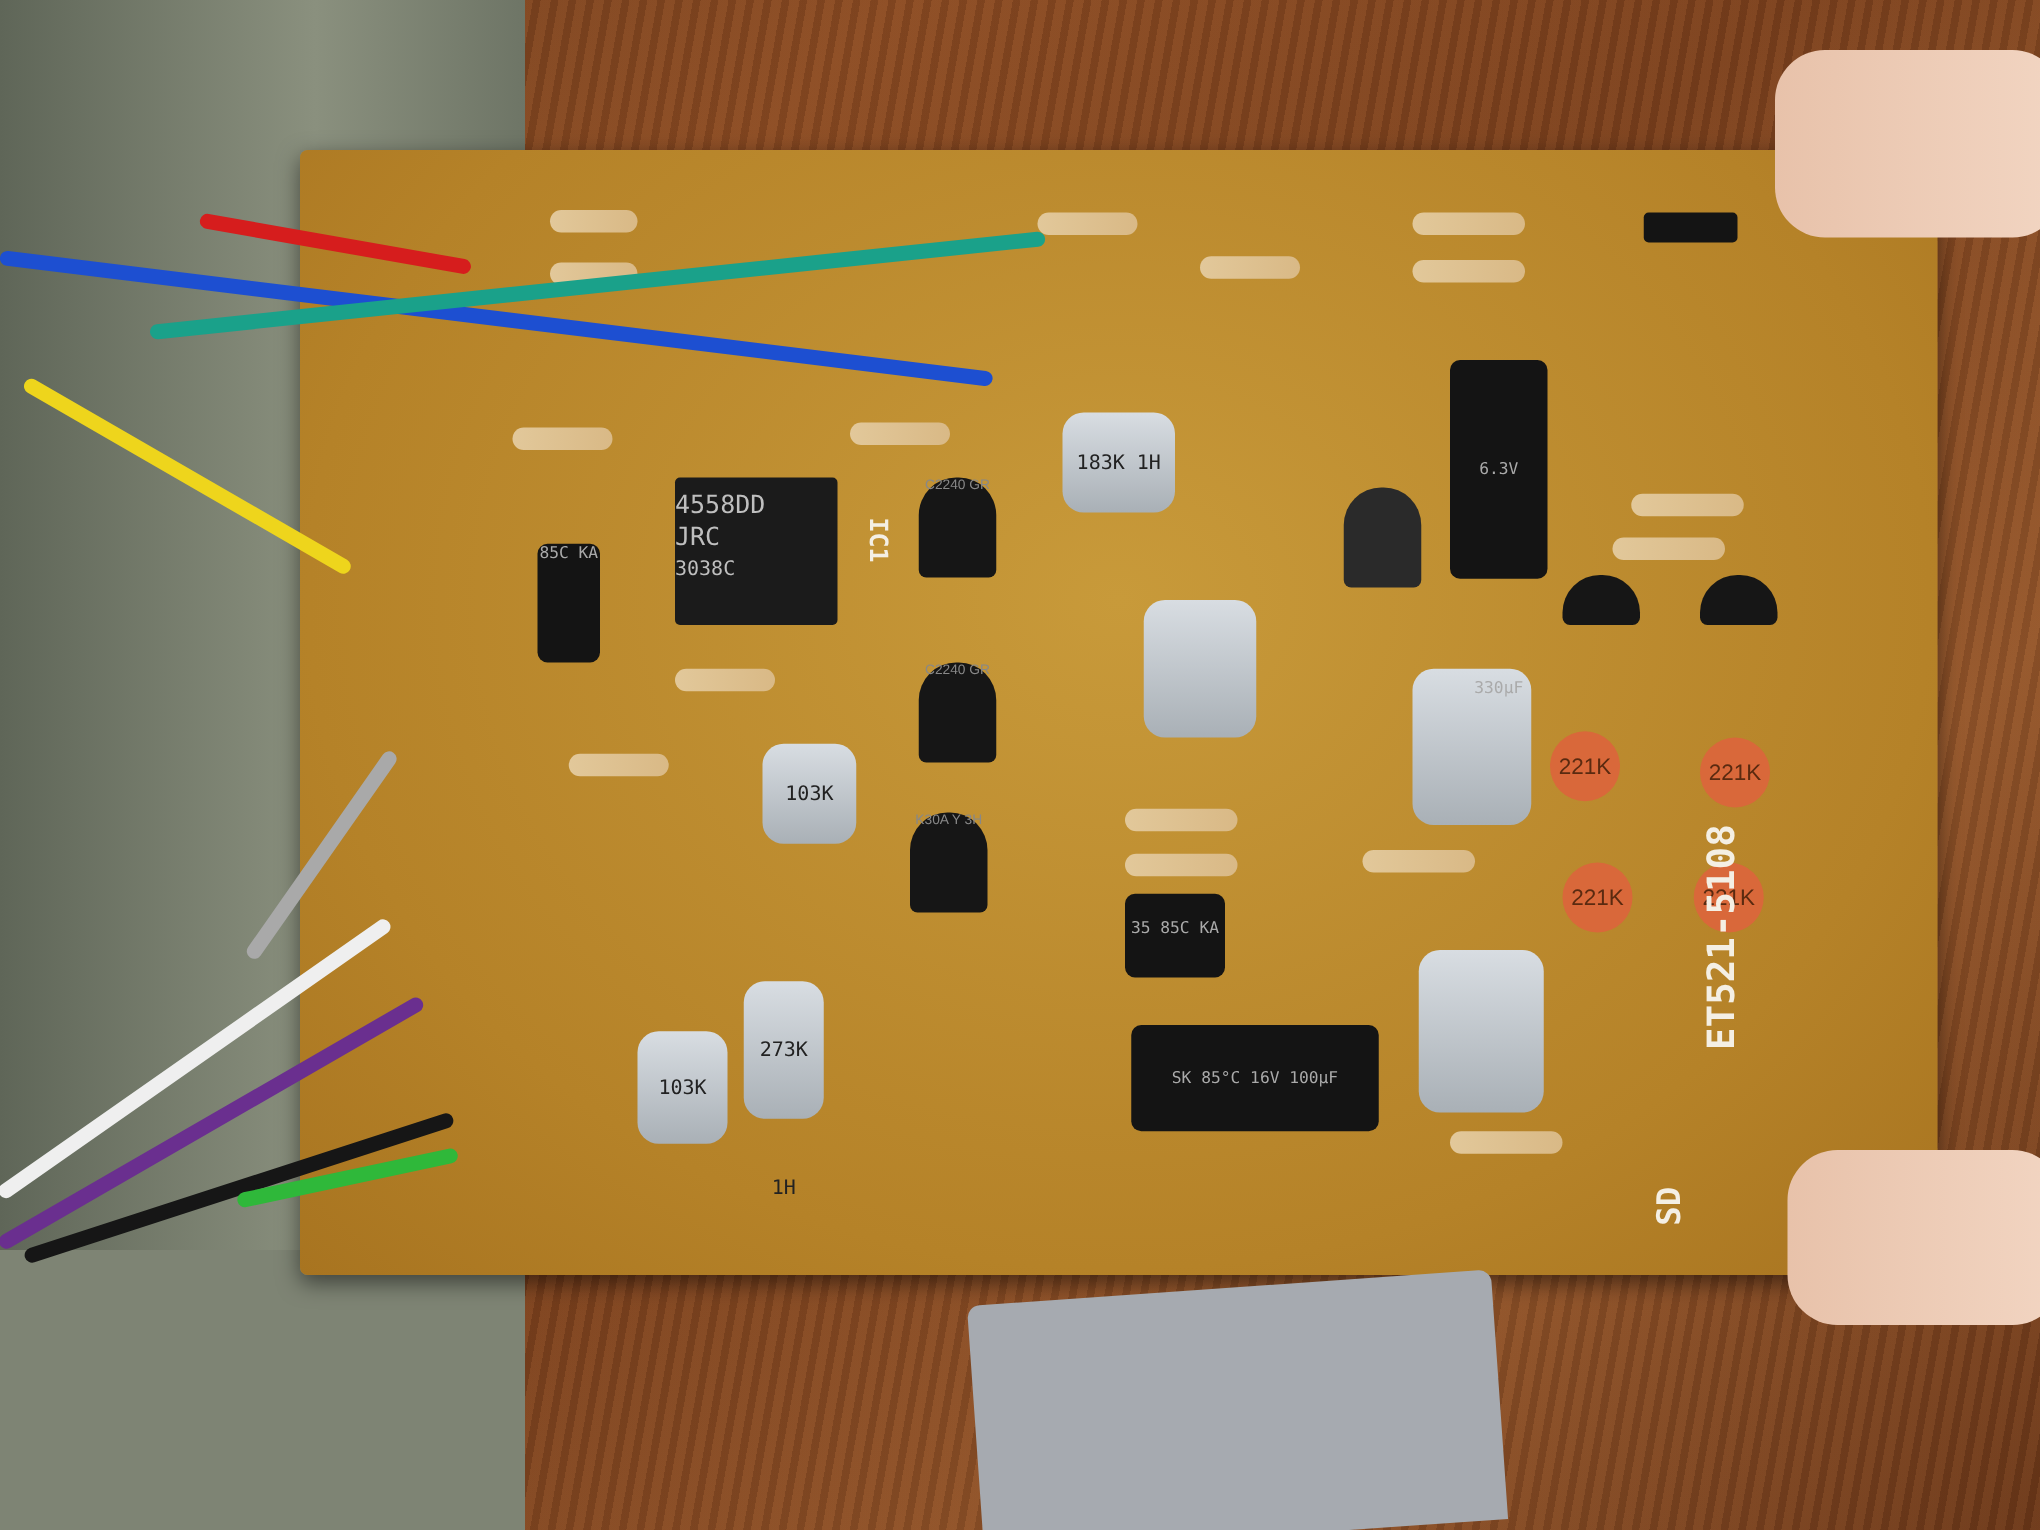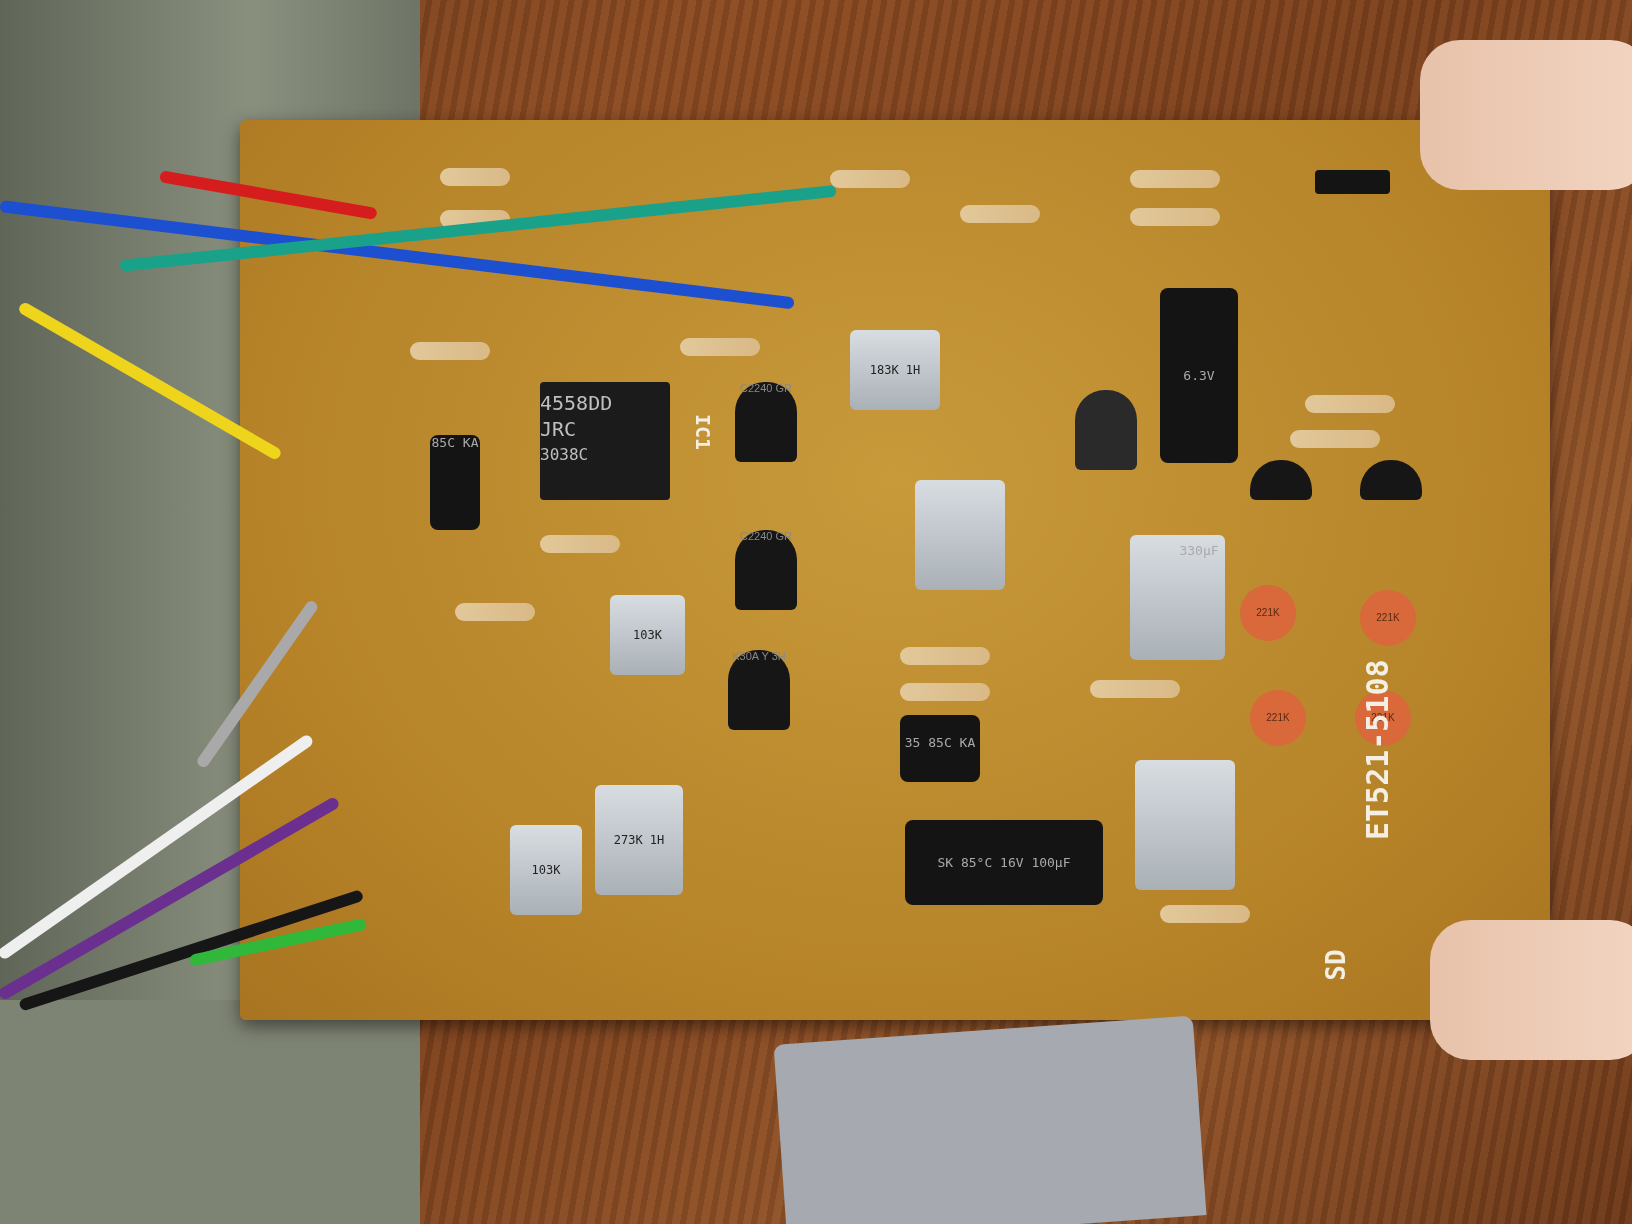--- a/index.html
+++ b/index.html
@@ -12,24 +12,24 @@
     background:linear-gradient(90deg,#5f6658,#8a907e 60%,#6e7566);}
   .enclosure-bottom{position:absolute;left:0;top:1000px;width:420px;height:224px;background:#7e8474;}
   .pcb{position:absolute;left:240px;top:120px;width:1310px;height:900px;
     background:radial-gradient(ellipse at 50% 40%,#c89a3a,#b58228 70%,#a87420);
     border-radius:6px;box-shadow:0 6px 18px rgba(0,0,0,0.5);}
   .silk{position:absolute;color:#f4efe4;font-weight:bold;font-family:"DejaVu Sans Mono",monospace;}
   .chip{position:absolute;background:#1b1b1b;color:#bfbfbf;border-radius:4px;
     font-family:"DejaVu Sans Mono",monospace;}
   .resistor{position:absolute;height:18px;border-radius:9px;
     background:linear-gradient(90deg,#e2c89a,#d9b986);}
-  .cap-film{position:absolute;background:linear-gradient(180deg,#d8dde2,#a9b0b6);border-radius:6px;
-    color:#222;font-family:"DejaVu Sans Mono",monospace;font-size:12px;text-align:center;}
+  .cap-film{position:absolute;background:linear-gradient(180deg,#d8dde2,#a9b0b6);border-radius:17px;
+    color:#222;font-family:"DejaVu Sans Mono",monospace;font-size:16px;text-align:center;}
   .cap-disc{position:absolute;width:56px;height:56px;border-radius:50%;background:#d9683a;
-    color:#5a2a10;font-size:10px;text-align:center;line-height:56px;}
+    color:#5a2a10;font-size:18px;text-align:center;line-height:56px;}
   .elec{position:absolute;background:#141414;color:#aaa;border-radius:8px;
     font-family:"DejaVu Sans Mono",monospace;font-size:13px;text-align:center;}
   .transistor{position:absolute;width:62px;height:80px;background:#161616;border-radius:30px 30px 6px 6px;
     color:#888;font-size:11px;text-align:center;}
   .wire{position:absolute;height:12px;border-radius:6px;}
   .finger{position:absolute;background:linear-gradient(90deg,#e8c2aa,#f2d5c2);border-radius:40px;}
   .panel{position:absolute;left:780px;top:1030px;width:420px;height:200px;background:#a6aab0;
     border-radius:10px 10px 0 0;transform:rotate(-4deg);}
 </style>
 </head>
@@ -50,21 +50,21 @@
 
   <div class="transistor" style="left:495px;top:262px;"><span>C2240 GR</span></div>
   <div class="transistor" style="left:495px;top:410px;"><span>C2240 GR</span></div>
   <div class="transistor" style="left:488px;top:530px;text-align:center;"><span>K30A Y 3H</span></div>
   <div class="transistor" style="left:835px;top:270px;background:#2a2a2a;"></div>
   <div class="transistor" style="left:1010px;top:340px;height:40px;"></div>
   <div class="transistor" style="left:1120px;top:340px;height:40px;"></div>
 
   <div class="cap-film" style="left:370px;top:475px;width:75px;height:80px;line-height:80px;"><span>103K</span></div>
   <div class="cap-film" style="left:270px;top:705px;width:72px;height:90px;line-height:90px;"><span>103K</span></div>
-  <div class="cap-film" style="left:355px;top:665px;width:88px;height:110px;line-height:110px;"><span>273K 1H</span></div>
+  <div class="cap-film" style="left:355px;top:665px;width:64px;height:110px;line-height:110px;"><span>273K 1H</span></div>
   <div class="cap-film" style="left:610px;top:210px;width:90px;height:80px;line-height:80px;"><span>183K 1H</span></div>
   <div class="cap-film" style="left:675px;top:360px;width:90px;height:110px;"></div>
   <div class="cap-film" style="left:890px;top:415px;width:95px;height:125px;"></div>
   <div class="cap-film" style="left:895px;top:640px;width:100px;height:130px;"></div>
 
   <div class="cap-disc" style="left:1000px;top:465px;"><span>221K</span></div>
   <div class="cap-disc" style="left:1120px;top:470px;"><span>221K</span></div>
   <div class="cap-disc" style="left:1010px;top:570px;"><span>221K</span></div>
   <div class="cap-disc" style="left:1115px;top:570px;"><span>221K</span></div>
 

